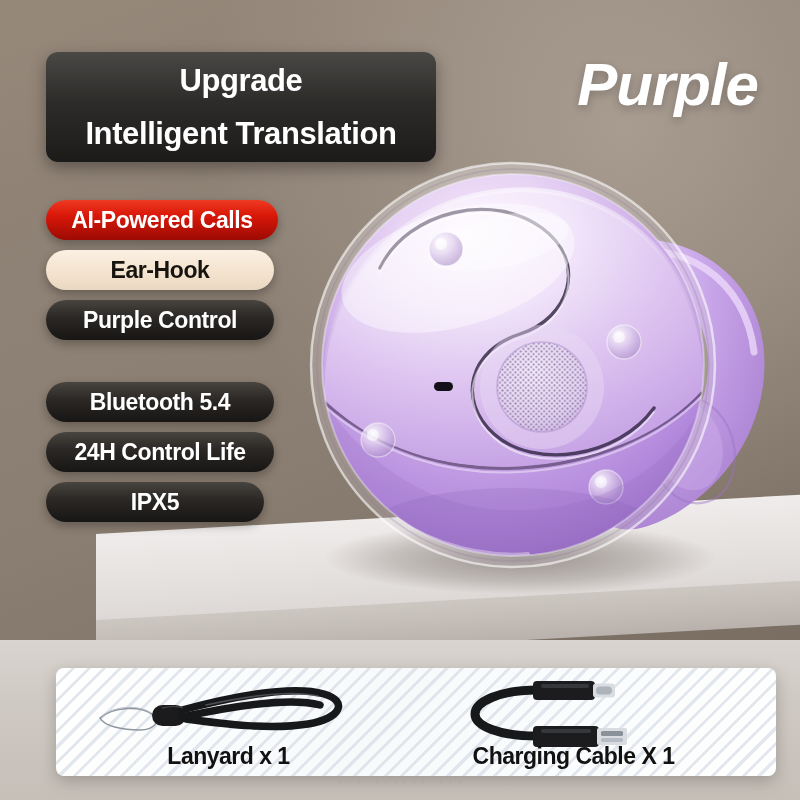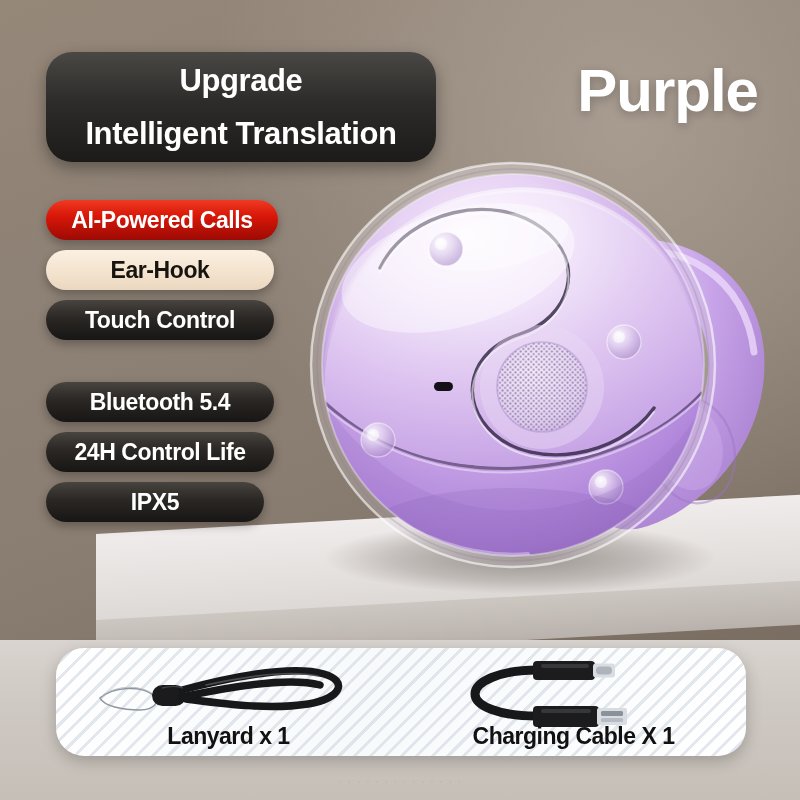--- a/index.html
+++ b/index.html
@@ -53,35 +53,36 @@
       radial-gradient(circle at 82% 88%, #4b453f 0 1.3px, transparent 1.6px);
   }
   .watermark{
     position:absolute;left:0;top:770px;width:800px;height:22px;
     opacity:.18;
   }
 
   
   .headline{
     position:absolute;left:46px;top:52px;width:390px;height:110px;
-    border-radius:26px;
+    border-radius:12px;
     background:linear-gradient(180deg,#4a4845 0%,#2e2c2a 45%,#1d1b1a 100%);
     box-shadow:0 6px 16px rgba(0,0,0,.35);
     display:flex;flex-direction:column;align-items:center;justify-content:center;
     color:#fff;letter-spacing:-.4px;
   }
   .headline-l1{font-size:31px;font-weight:bold;line-height:1.08;}
   .headline-l2{font-size:31px;font-weight:bold;line-height:1.08;white-space:nowrap;margin-top:20px;}
 
   
   .colorway{
-    position:absolute;right:42px;top:56px;
+    position:absolute;right:42px;top:50px;
     font-size:60px;font-weight:bold;color:#ffffff;
     letter-spacing:-1px;
     text-shadow:0 3px 10px rgba(0,0,0,.22);
+    font-style:italic;
   }
 
   
   .pill-stack{position:absolute;left:46px;top:200px;}
   .pill{
     height:40px;border-radius:22px;margin-bottom:10px;
     display:flex;align-items:center;justify-content:center;
     font-size:23px;font-weight:bold;letter-spacing:-.4px;white-space:nowrap;
     box-shadow:0 4px 10px rgba(0,0,0,.28);
   }
@@ -96,26 +97,27 @@
   .pill.dark{
     background:linear-gradient(180deg,#48443f 0%,#2a2725 45%,#181614 100%);
     color:#fff;
   }
 
   
   #product{position:absolute;left:288px;top:150px;width:512px;height:470px;}
 
   
   .acc-panel{
-    position:absolute;left:56px;top:648px;width:690px;height:108px;
-    border-radius:28px;overflow:hidden;
+    position:absolute;left:56px;top:668px;width:690px;height:108px;
+    border-radius:8px;overflow:hidden;
     background:
       repeating-linear-gradient(135deg, rgba(205,213,224,.55) 0 3px, rgba(255,255,255,0) 3px 11px),
       linear-gradient(110deg,#ffffff 0%,#f7f9fb 45%,#ffffff 100%);
     box-shadow:0 5px 16px rgba(0,0,0,.22);
+    padding-left:30px;
   }
   .acc-item{position:absolute;top:0;height:108px;}
   .acc-label{
     position:absolute;bottom:6px;width:100%;text-align:center;
     font-size:23px;font-weight:bold;color:#111;letter-spacing:-.5px;white-space:nowrap;
   }
 </style>
 </head>
 <body>
 
@@ -270,21 +272,21 @@
   <div class="headline">
     <div class="headline-l1">Upgrade</div>
     <div class="headline-l2">Intelligent Translation</div>
   </div>
 
   <div class="colorway">Purple</div>
 
   <div class="pill-stack" id="pill-stack">
       <div class="pill red" style="width: 232px;">AI-Powered Calls</div>
       <div class="pill cream" style="width: 228px;">Ear-Hook</div>
-      <div class="pill dark" style="width: 228px;">Touch Control</div>
+      <div class="pill dark" style="width: 228px;">Purple Control</div>
       <div class="pill dark" style="width: 228px; margin-top: 42px;">Bluetooth 5.4</div>
       <div class="pill dark" style="width: 228px;">24H Control Life</div>
       <div class="pill dark" style="width: 218px;">IPX5</div>
     </div>
 
   <div class="acc-panel">
 
     <div class="acc-item" style="left:0;width:345px;">
       <svg viewBox="0 0 345 80" style="position:absolute;left:0;top:4px;width:345px;height:80px;">
         <path d="M44 46 C58 34 84 34 96 42 C106 49 98 58 84 58 C66 58 48 54 44 46 Z" fill="none" stroke="#8f96a0" stroke-width="1.6"></path>

